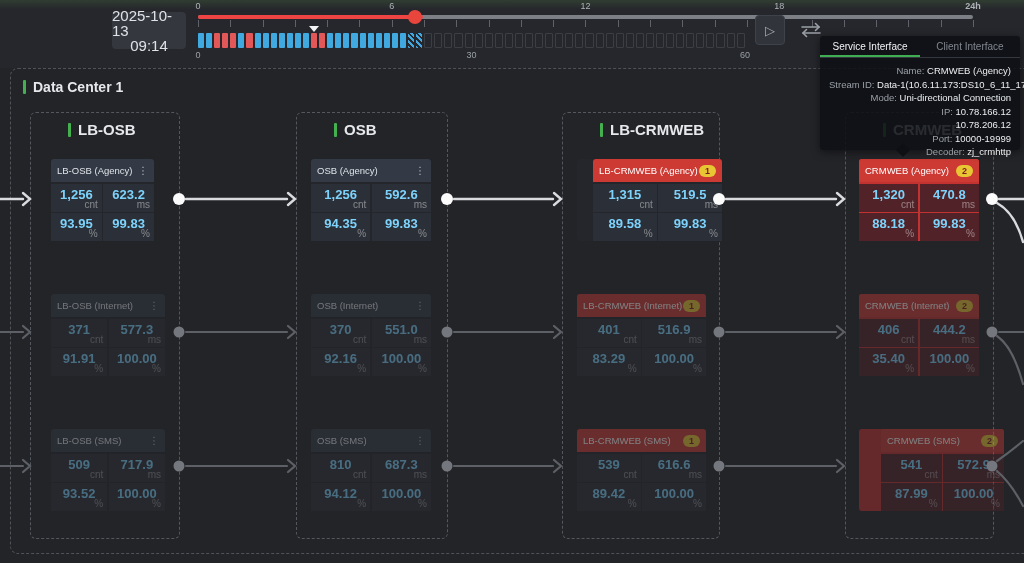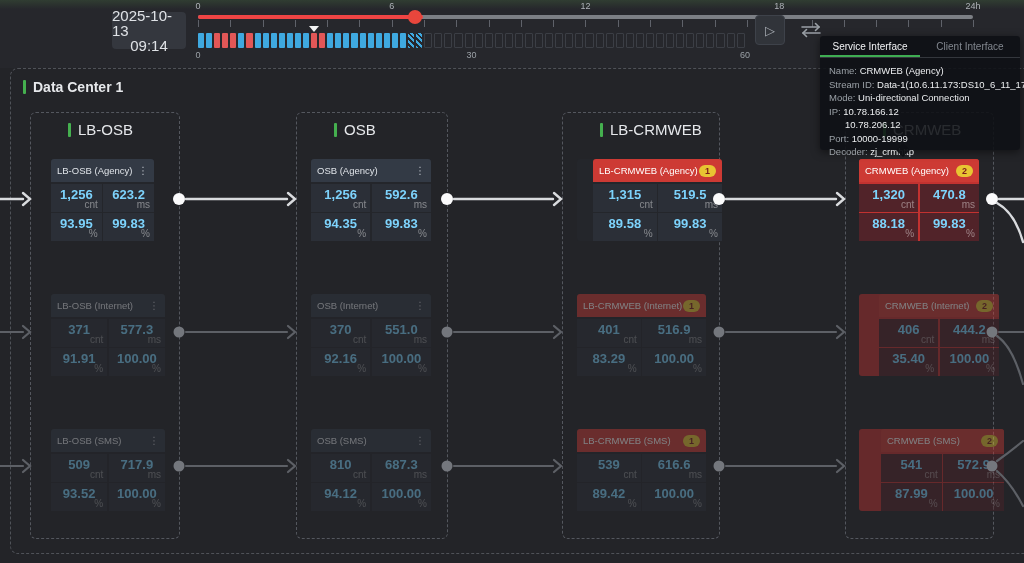--- a/index.html
+++ b/index.html
@@ -47,33 +47,33 @@
     position:absolute;left:820px;top:36px;width:200px;height:114px;z-index:30;
     background:rgba(14,16,20,0.88);border-radius:3px;box-shadow:0 2px 8px rgba(0,0,0,.5);
     color:#e8eaed;
   }
   .tooltip:after{content:"";position:absolute;left:78px;bottom:-5px;width:10px;height:10px;
     background:rgba(14,16,20,0.95);transform:rotate(45deg);}
   .tt-tabs{display:flex;height:21px;border-bottom:1px solid #34373d;}
   .tt-tab{flex:1;font-size:10px;text-align:center;line-height:21px;color:#82878f;cursor:pointer;}
   .tt-tab.active{color:#f2f3f5;border-bottom:2px solid #3fae53;}
   .tt-body{padding:6px 9px 4px 9px;}
-  .tt-row{font-size:9.5px;line-height:13.5px;white-space:nowrap;}
+  .tt-row{font-size:9.5px;line-height:13.5px;white-space:nowrap;text-align:right;}
   .tt-label{color:#9aa0a6;}
   .tt-val{color:#eceef0;}
   .tt-val2{display:block;padding-left:16px;color:#eceef0;}
   
   .dc-container{position:absolute;left:10px;top:68px;width:1450px;height:484px;
     border:1px dashed #4f5258;border-radius:8px;z-index:1;}
   .dc-title{position:absolute;left:12px;top:10px;display:flex;align-items:center;gap:7px;
     font-size:14px;font-weight:600;color:#e6e8eb;}
   .accent{width:3px;height:14px;background:#45b04f;border-radius:1px;}
   .group{position:absolute;border:1px dashed #54575e;border-radius:6px;z-index:2;}
   .group-title{position:absolute;left:13px;top:8px;display:flex;align-items:center;gap:7px;
-    font-size:15px;font-weight:400;color:#e6e8eb;padding-left:24px;}
+    font-size:15px;font-weight:700;color:#e6e8eb;padding-left:24px;}
   
   .card{position:absolute;height:82px;border-radius:3px;background:#24262b;cursor:pointer;}
   .card.dim{opacity:.42;}
   .card-head{height:23px;border-radius:3px 3px 0 0;background:#333a45;display:flex;
     align-items:center;justify-content:space-between;padding:0 6px;color:#dfe3e8;font-size:9.5px;}
   .card.alert-header .card-head,.card.alert-full .card-head{background:#cd3a34;color:#fff;}
   .card.alert-full{background:#c23230;}
   .kebab{color:#b9bec6;font-size:10px;line-height:10px;cursor:pointer;}
   .badge{background:#e8c532;color:#7d1d1d;font-size:9px;font-weight:bold;border-radius:8px;
     padding:1px 6px;line-height:10px;}
@@ -407,21 +407,21 @@
           <div class="cell">
             <div class="val">88.18</div>
             <div class="unit">%</div>
           </div>
           <div class="cell">
             <div class="val">99.83</div>
             <div class="unit">%</div>
           </div>
         </div>
       </div>
-      <div class="card dim alert-full" style="left: 13px; top: 181px; width: 120px; padding-left: 20px;">
+      <div class="card dim alert-full" style="left: 13px; top: 181px; width: 120px;">
         <div class="card-head">
           <span>CRMWEB (Internet)</span>
           <span class="badge">2</span>
         </div>
         <div class="card-grid">
           <div class="cell">
             <div class="val">406</div>
             <div class="unit">cnt</div>
           </div>
           <div class="cell">
@@ -474,21 +474,21 @@
   <div class="ruler" id="hour-ruler">
     <div class="track">
       <div class="track-fill" id="track-fill" style="width: 29%;"></div>
       <div class="handle" id="slider-handle" style="left: 28%;"></div>
     </div>
     <div class="ticks"></div>
   <span class="hour-label" style="left: 0%;">0</span>
       <span class="hour-label" style="left: 25%;">6</span>
       <span class="hour-label" style="left: 50%;">12</span>
       <span class="hour-label" style="left: 75%;">18</span>
-      <span class="hour-label" style="left: 100%;">24h</span>
+      <span class="hour-label" style="left: 100%; font-weight: bold;">24h</span>
     </div>
 
   <div class="minutebar" id="minute-bar">
       <div class="slot blue"></div>
       <div class="slot blue"></div>
       <div class="slot red"></div>
       <div class="slot red"></div>
       <div class="slot red"></div>
       <div class="slot blue"></div>
       <div class="slot red"></div>

